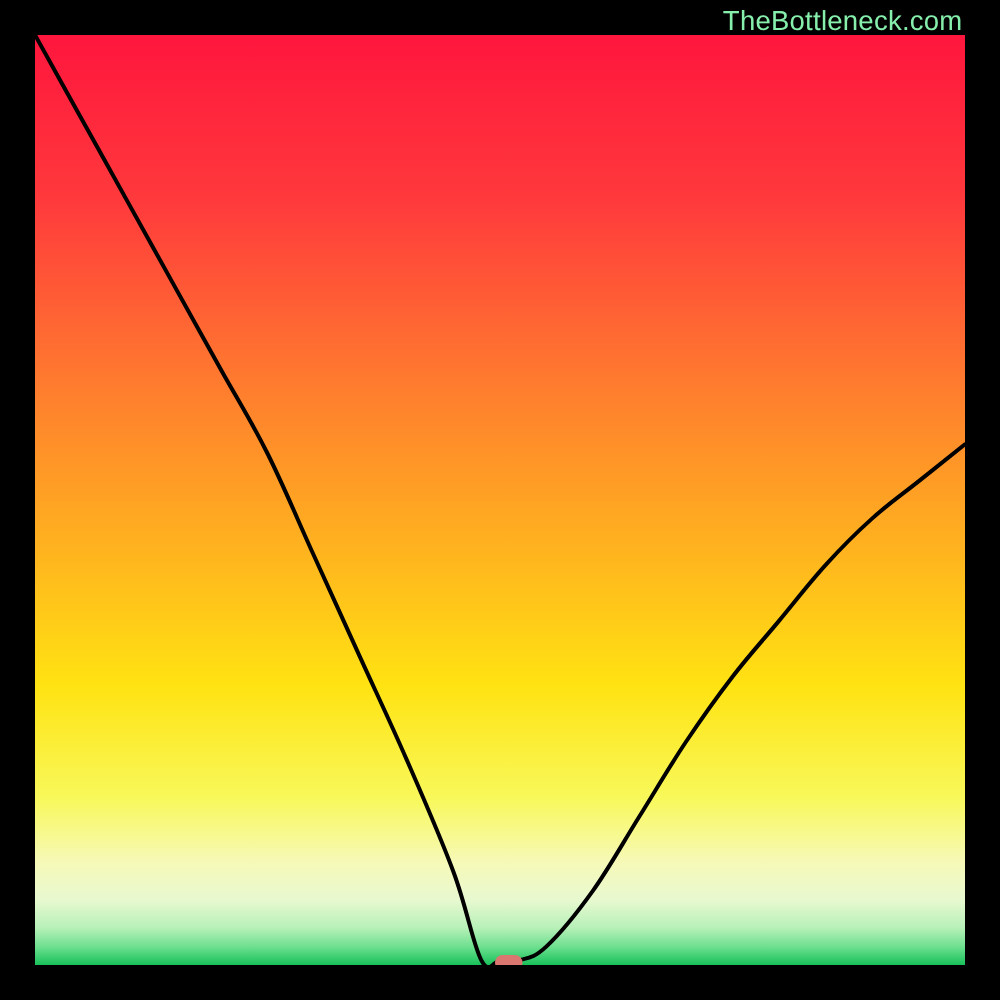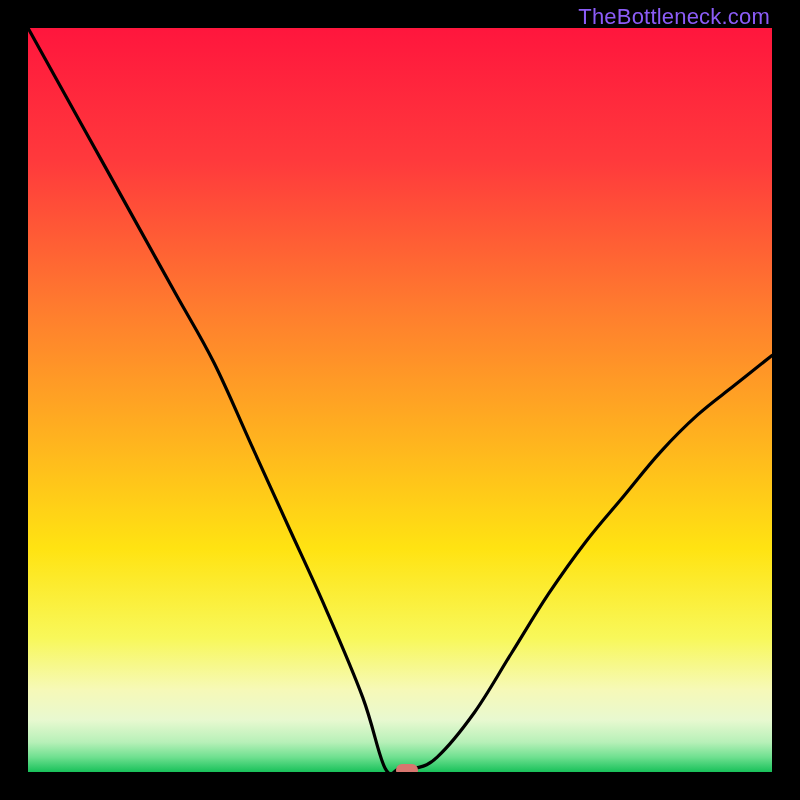--- a/index.html
+++ b/index.html
@@ -31,21 +31,21 @@
   .curve-svg {
     position: absolute;
     inset: 0;
   }
   .watermark {
     position: absolute;
     top: 4px;
     right: 30px;
     font-family: Arial, Helvetica, sans-serif;
     font-size: 22px;
-    color: #8b5cf6;
+    color: #86efac;
     letter-spacing: 0.2px;
   }
   .minimum-marker {
     position: absolute;
     width: 22px;
     height: 12px;
     border-radius: 6px;
     background: #d8766f;
     transform: translate(-50%, -50%);
   }

